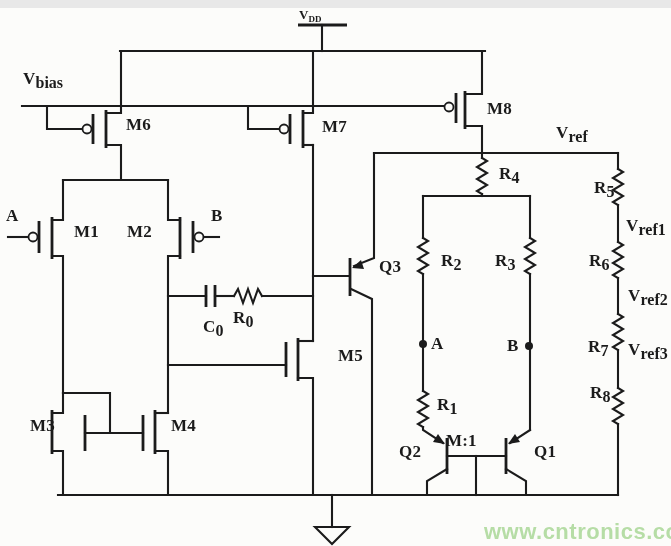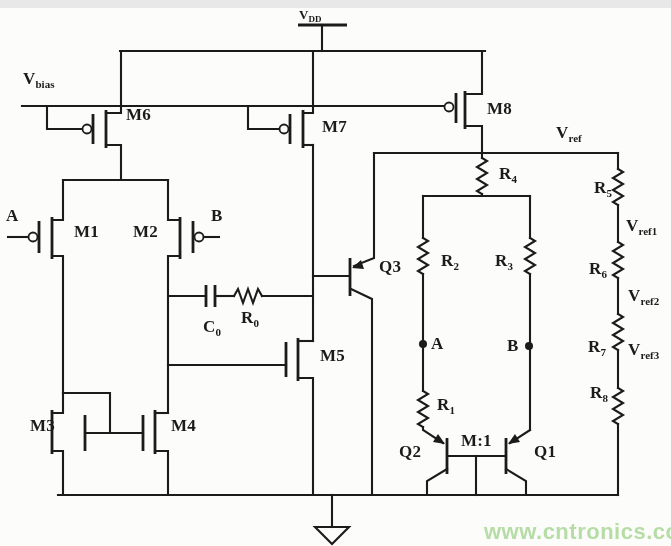--- a/index.html
+++ b/index.html
@@ -11,21 +11,21 @@
   svg{position:absolute;left:0;top:0;}
   svg .w{stroke:var(--wire,#1b1b1b);stroke-width:2.1;fill:none;stroke-linecap:square;}
   svg .bar{stroke:var(--wire,#1b1b1b);stroke-width:2.8;fill:none;stroke-linecap:butt;}
   svg .bub{stroke:var(--wire,#1b1b1b);stroke-width:1.8;fill:var(--background,#fcfcfa);}
   svg .dot{fill:var(--wire,#1b1b1b);stroke:none;}
   svg .arr{fill:var(--wire,#1b1b1b);stroke:none;}
   .lbl{
     position:absolute;color:var(--wire,#1b1b1b);font-family:"Liberation Serif",serif;
     font-weight:bold;font-size:17px;line-height:1;white-space:nowrap;letter-spacing:.2px;
   }
-  .lbl sub{font-size:11px;font-weight:bold;vertical-align:-4px;letter-spacing:0;}
+  .lbl sub{font-size:16px;font-weight:bold;vertical-align:-4px;letter-spacing:0;}
   .lbl.small{font-size:13px;}
   .lbl.small sub{font-size:9px;vertical-align:-3px;}
   .watermark{
     position:absolute;font-family:"Liberation Sans",sans-serif;font-weight:bold;
     font-size:22px;color:var(--watermark,#b9dfa9);letter-spacing:.5px;line-height:1;
   }
 </style>
 </head>
 <body>
 
@@ -188,51 +188,51 @@
   <path class="w" d="M58,487 H618"></path>
   <g>
     <path class="w" d="M332,487 V519"></path>
     <polygon class="w" points="315,519 349,519 332,536"></polygon>
   </g>
 
 </svg>
 
   <div class="lbl small" style="left:299px;top:0px"><span>V</span><sub>DD</sub></div>
   <div class="lbl" style="left:23px;top:62px"><span>V</span><sub>bias</sub></div>
-  <div class="lbl" style="left:126px;top:98px"><span>M6</span></div>
+  <div class="lbl" style="left:126px;top:108px"><span>M6</span></div>
   <div class="lbl" style="left:322px;top:110px"><span>M7</span></div>
   <div class="lbl" style="left:487px;top:92px"><span>M8</span></div>
   <div class="lbl" style="left:556px;top:116px"><span>V</span><sub>ref</sub></div>
 
   <div class="lbl" style="left:6px;top:199px"><span>A</span></div>
   <div class="lbl" style="left:74px;top:215px"><span>M1</span></div>
-  <div class="lbl" style="left:133px;top:215px"><span>M2</span></div>
+  <div class="lbl" style="left:127px;top:215px"><span>M2</span></div>
   <div class="lbl" style="left:211px;top:199px"><span>B</span></div>
 
   <div class="lbl" style="left:203px;top:310px"><span>C</span><sub>0</sub></div>
-  <div class="lbl" style="left:241px;top:301px"><span>R</span><sub>0</sub></div>
+  <div class="lbl" style="left:233px;top:301px"><span>R</span><sub>0</sub></div>
 
   <div class="lbl" style="left:379px;top:250px"><span>Q3</span></div>
-  <div class="lbl" style="left:320px;top:339px"><span>M5</span></div>
+  <div class="lbl" style="left:338px;top:339px"><span>M5</span></div>
   <div class="lbl" style="left:30px;top:409px"><span>M3</span></div>
   <div class="lbl" style="left:171px;top:409px"><span>M4</span></div>
 
   <div class="lbl" style="left:499px;top:157px"><span>R</span><sub>4</sub></div>
   <div class="lbl" style="left:594px;top:171px"><span>R</span><sub>5</sub></div>
   <div class="lbl" style="left:626px;top:209px"><span>V</span><sub>ref1</sub></div>
   <div class="lbl" style="left:441px;top:244px"><span>R</span><sub>2</sub></div>
   <div class="lbl" style="left:495px;top:244px"><span>R</span><sub>3</sub></div>
-  <div class="lbl" style="left:589px;top:252px"><span>R</span><sub>6</sub></div>
+  <div class="lbl" style="left:589px;top:244px"><span>R</span><sub>6</sub></div>
   <div class="lbl" style="left:431px;top:327px"><span>A</span></div>
   <div class="lbl" style="left:507px;top:329px"><span>B</span></div>
   <div class="lbl" style="left:628px;top:279px"><span>V</span><sub>ref2</sub></div>
   <div class="lbl" style="left:437px;top:388px"><span>R</span><sub>1</sub></div>
   <div class="lbl" style="left:588px;top:330px"><span>R</span><sub>7</sub></div>
   <div class="lbl" style="left:628px;top:333px"><span>V</span><sub>ref3</sub></div>
   <div class="lbl" style="left:590px;top:376px"><span>R</span><sub>8</sub></div>
 
   <div class="lbl" style="left:399px;top:435px"><span>Q2</span></div>
-  <div class="lbl" style="left:461px;top:424px"><span>M:1</span></div>
+  <div class="lbl" style="left:446px;top:424px"><span>M:1</span></div>
   <div class="lbl" style="left:534px;top:435px"><span>Q1</span></div>
 
   <div class="watermark" style="left:484px;top:513px">www.cntronics.com</div>
 
 </div>
 
 </body></html>

